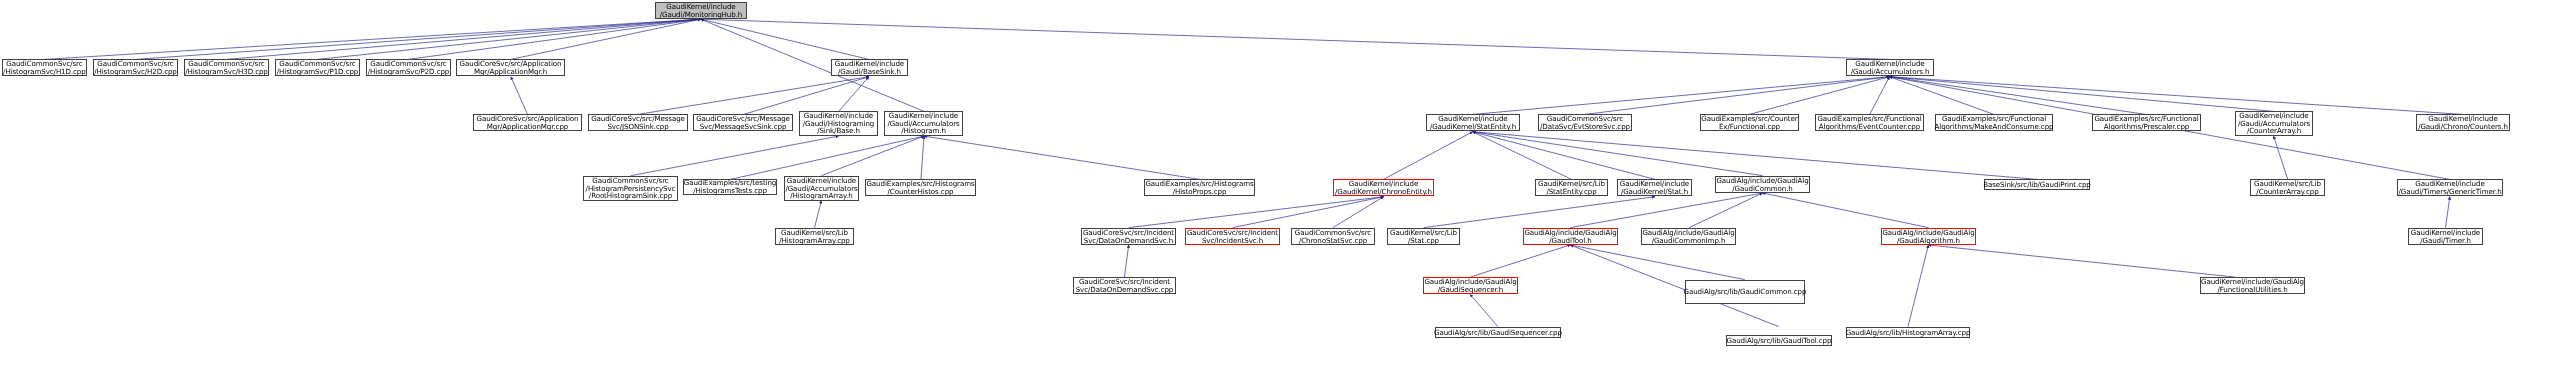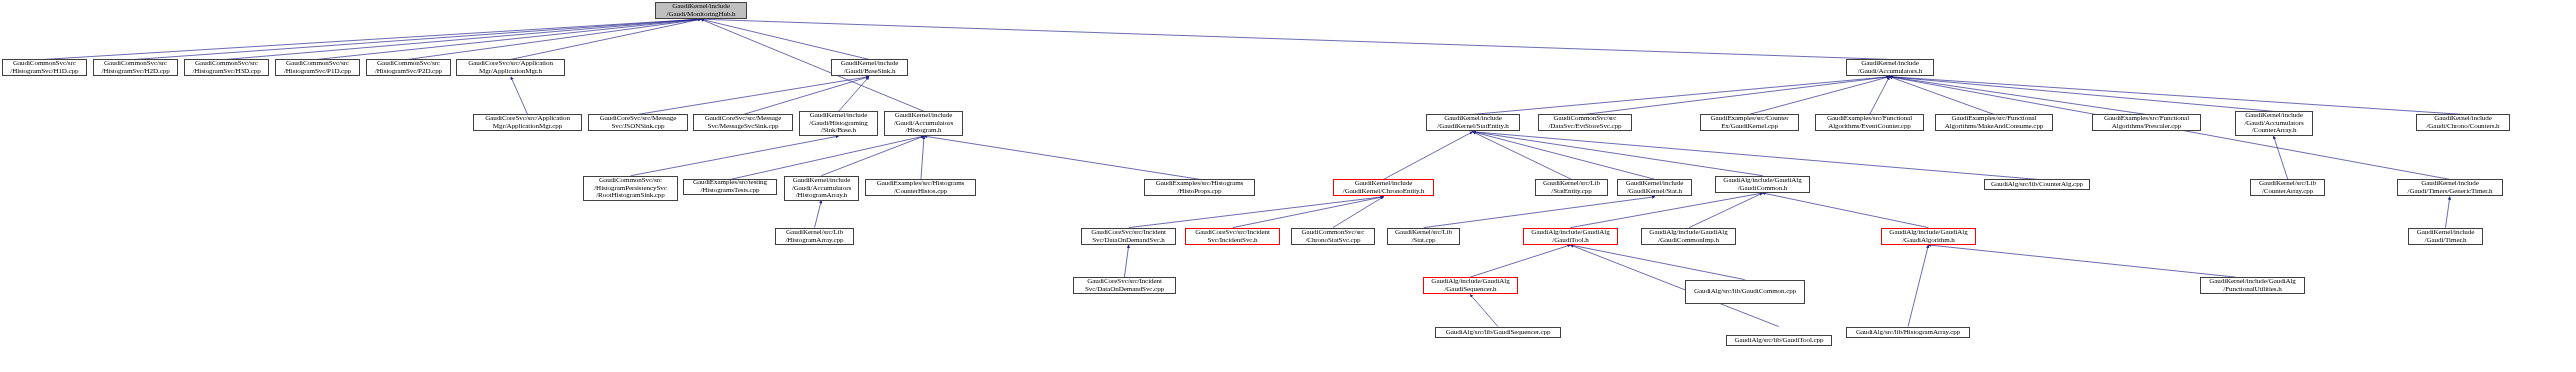--- a/index.html
+++ b/index.html
@@ -1,17 +1,17 @@
 <!DOCTYPE html>
 <html style="font-size:10px"><head>
 <meta charset="utf-8">
 <style>
   html,body{margin:0;padding:0;background:#ffffff;}
   body{font-family:"DejaVu Sans","Liberation Sans",sans-serif;}
-  #graph{position:relative;width:2576px;height:373px;background:#ffffff;overflow:hidden;font-family:Liberation Serif, serif;}
+  #graph{position:relative;width:2576px;height:373px;background:#ffffff;overflow:hidden;}
   #edges{position:absolute;left:0;top:0;width:2576px;height:373px;pointer-events:none;}
   .node{
     position:absolute;
     box-sizing:border-box;
     display:flex;
     align-items:center;
     justify-content:center;
     text-align:center;
     background:#ffffff;
     border:0.6px solid #404040;
@@ -114,21 +114,21 @@
 /Gaudi/Histograming
 /Sink/Base.h</div>
       <div class="node" style="left: 884px; top: 111px; width: 79px; height: 25px;">GaudiKernel/include
 /Gaudi/Accumulators
 /Histogram.h</div>
       <div class="node" style="left: 1426px; top: 114px; width: 94px; height: 17.3px;">GaudiKernel/include
 /GaudiKernel/StatEntity.h</div>
       <div class="node" style="left: 1538px; top: 114px; width: 94px; height: 17.3px;">GaudiCommonSvc/src
 /DataSvc/EvtStoreSvc.cpp</div>
       <div class="node" style="left: 1700px; top: 114px; width: 99px; height: 17.3px;">GaudiExamples/src/Counter
-Ex/GaudiKernel.cpp</div>
+Ex/Functional.cpp</div>
       <div class="node" style="left: 1815px; top: 114px; width: 109px; height: 17.3px;">GaudiExamples/src/Functional
 Algorithms/EventCounter.cpp</div>
       <div class="node" style="left: 1935px; top: 114px; width: 118px; height: 17.3px;">GaudiExamples/src/Functional
 Algorithms/MakeAndConsume.cpp</div>
       <div class="node" style="left: 2092px; top: 114px; width: 109px; height: 17.3px;">GaudiExamples/src/Functional
 Algorithms/Prescaler.cpp</div>
       <div class="node" style="left: 2235px; top: 111px; width: 78px; height: 25px;">GaudiKernel/include
 /Gaudi/Accumulators
 /CounterArray.h</div>
       <div class="node" style="left: 2416px; top: 114px; width: 94px; height: 17.3px;">GaudiKernel/include
@@ -146,21 +146,21 @@
       <div class="node" style="left: 1144px; top: 179px; width: 111px; height: 17.3px;">GaudiExamples/src/Histograms
 /HistoProps.cpp</div>
       <div class="node red" style="left: 1333px; top: 179px; width: 101px; height: 17.3px;">GaudiKernel/include
 /GaudiKernel/ChronoEntity.h</div>
       <div class="node" style="left: 1535px; top: 179px; width: 73px; height: 17.3px;">GaudiKernel/src/Lib
 /StatEntity.cpp</div>
       <div class="node" style="left: 1617px; top: 179px; width: 75px; height: 17.3px;">GaudiKernel/include
 /GaudiKernel/Stat.h</div>
       <div class="node" style="left: 1715px; top: 176px; width: 95px; height: 17.3px;">GaudiAlg/include/GaudiAlg
 /GaudiCommon.h</div>
-      <div class="node" style="left: 1984px; top: 179px; width: 106px; height: 11px;">GaudiAlg/src/lib/CounterAlg.cpp</div>
+      <div class="node" style="left: 1984px; top: 179px; width: 106px; height: 11px;">BaseSink/src/lib/GaudiPrint.cpp</div>
       <div class="node" style="left: 2250px; top: 179px; width: 75px; height: 17.3px;">GaudiKernel/src/Lib
 /CounterArray.cpp</div>
       <div class="node" style="left: 2397px; top: 179px; width: 106px; height: 17.3px;">GaudiKernel/include
 /Gaudi/Timers/GenericTimer.h</div>
       <div class="node" style="left: 775px; top: 228px; width: 79px; height: 17.3px;">GaudiKernel/src/Lib
 /HistogramArray.cpp</div>
       <div class="node" style="left: 1081px; top: 228px; width: 95px; height: 17.3px;">GaudiCoreSvc/src/Incident
 Svc/DataOnDemandSvc.h</div>
       <div class="node red" style="left: 1185px; top: 228px; width: 95px; height: 17.3px;">GaudiCoreSvc/src/Incident
 Svc/IncidentSvc.h</div>

